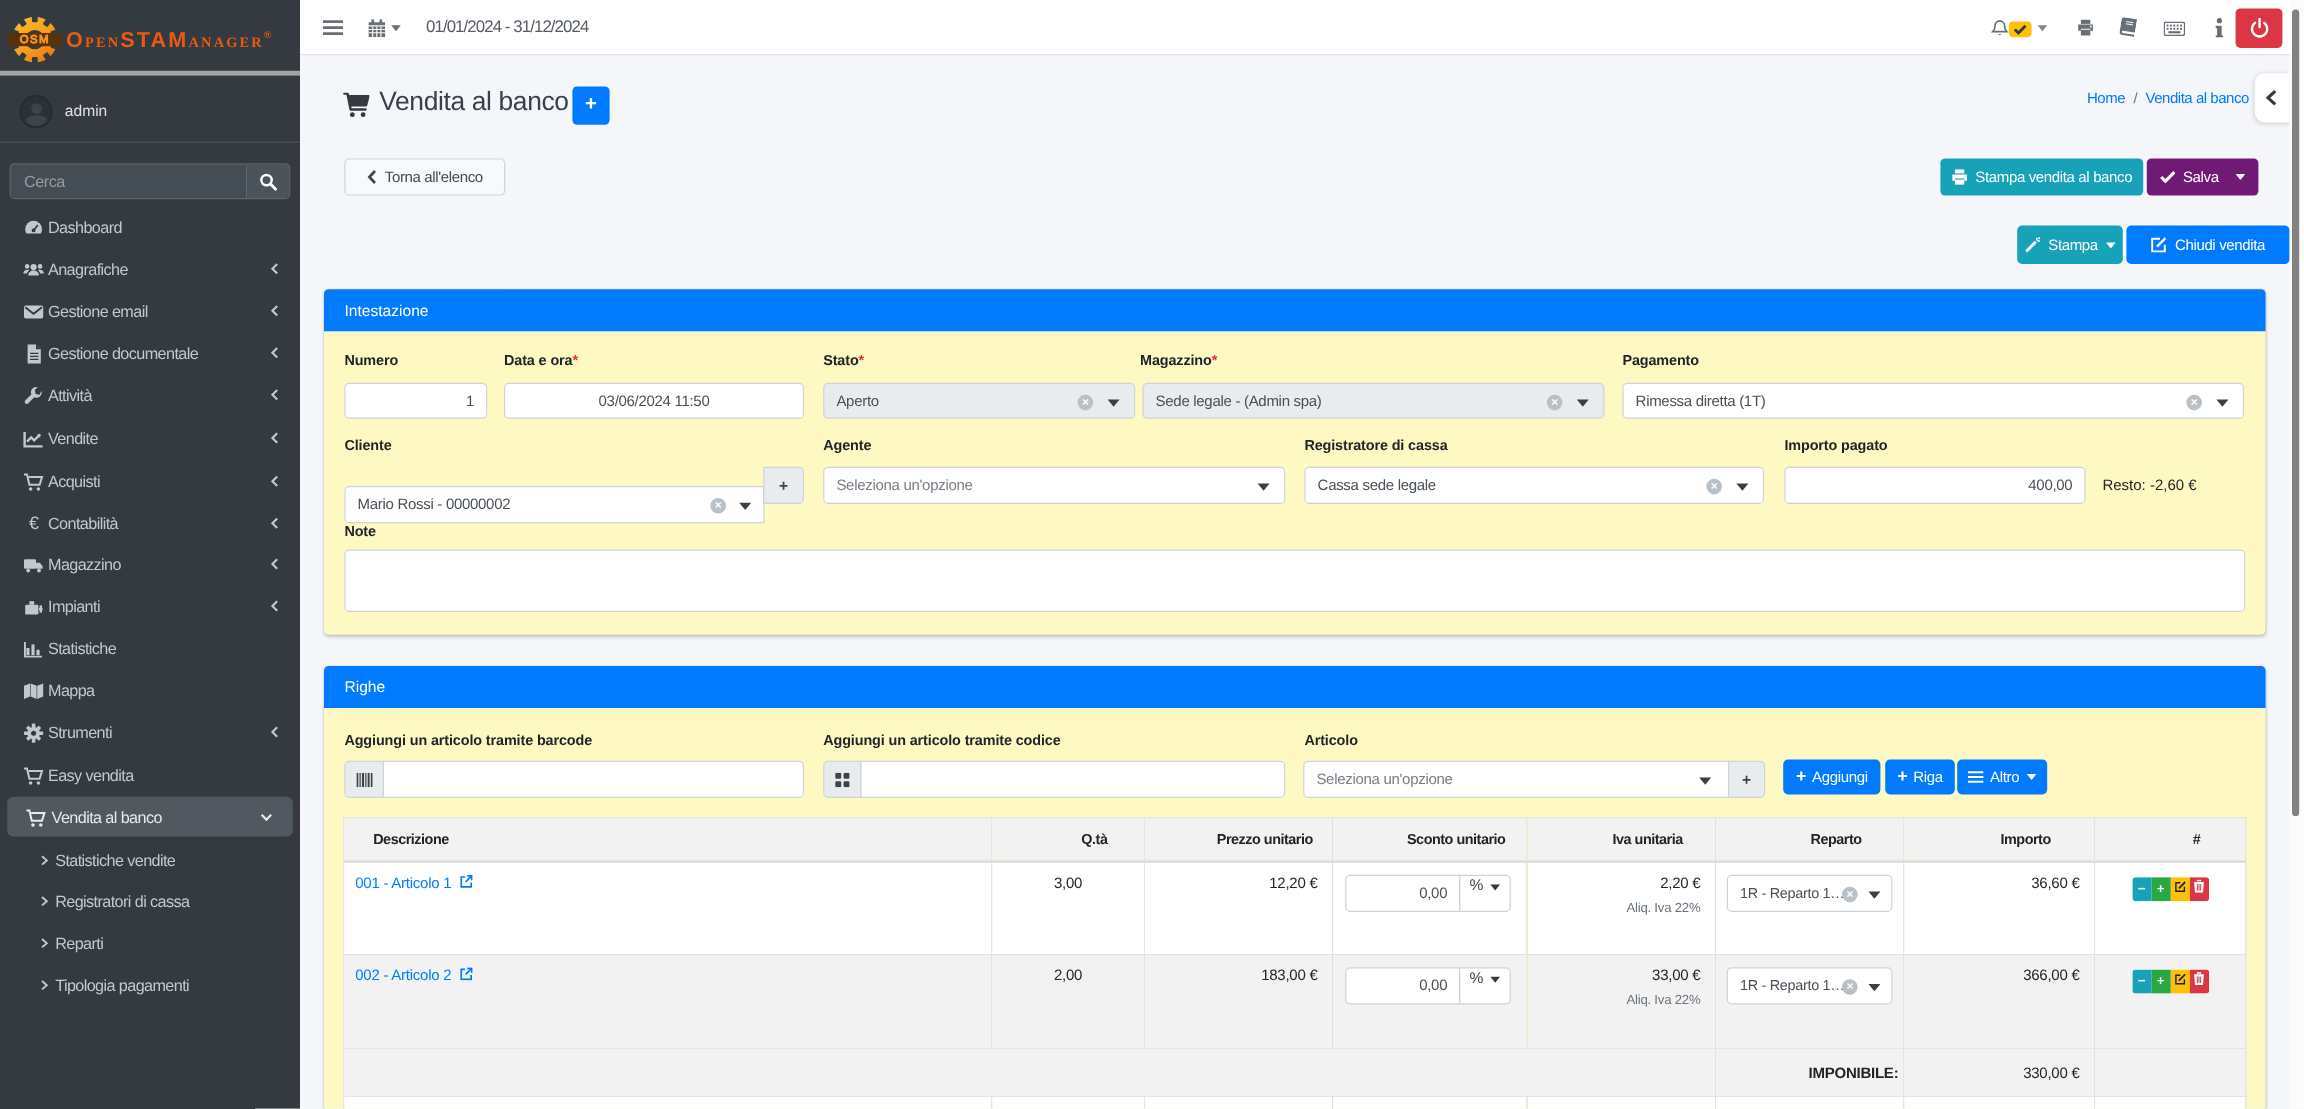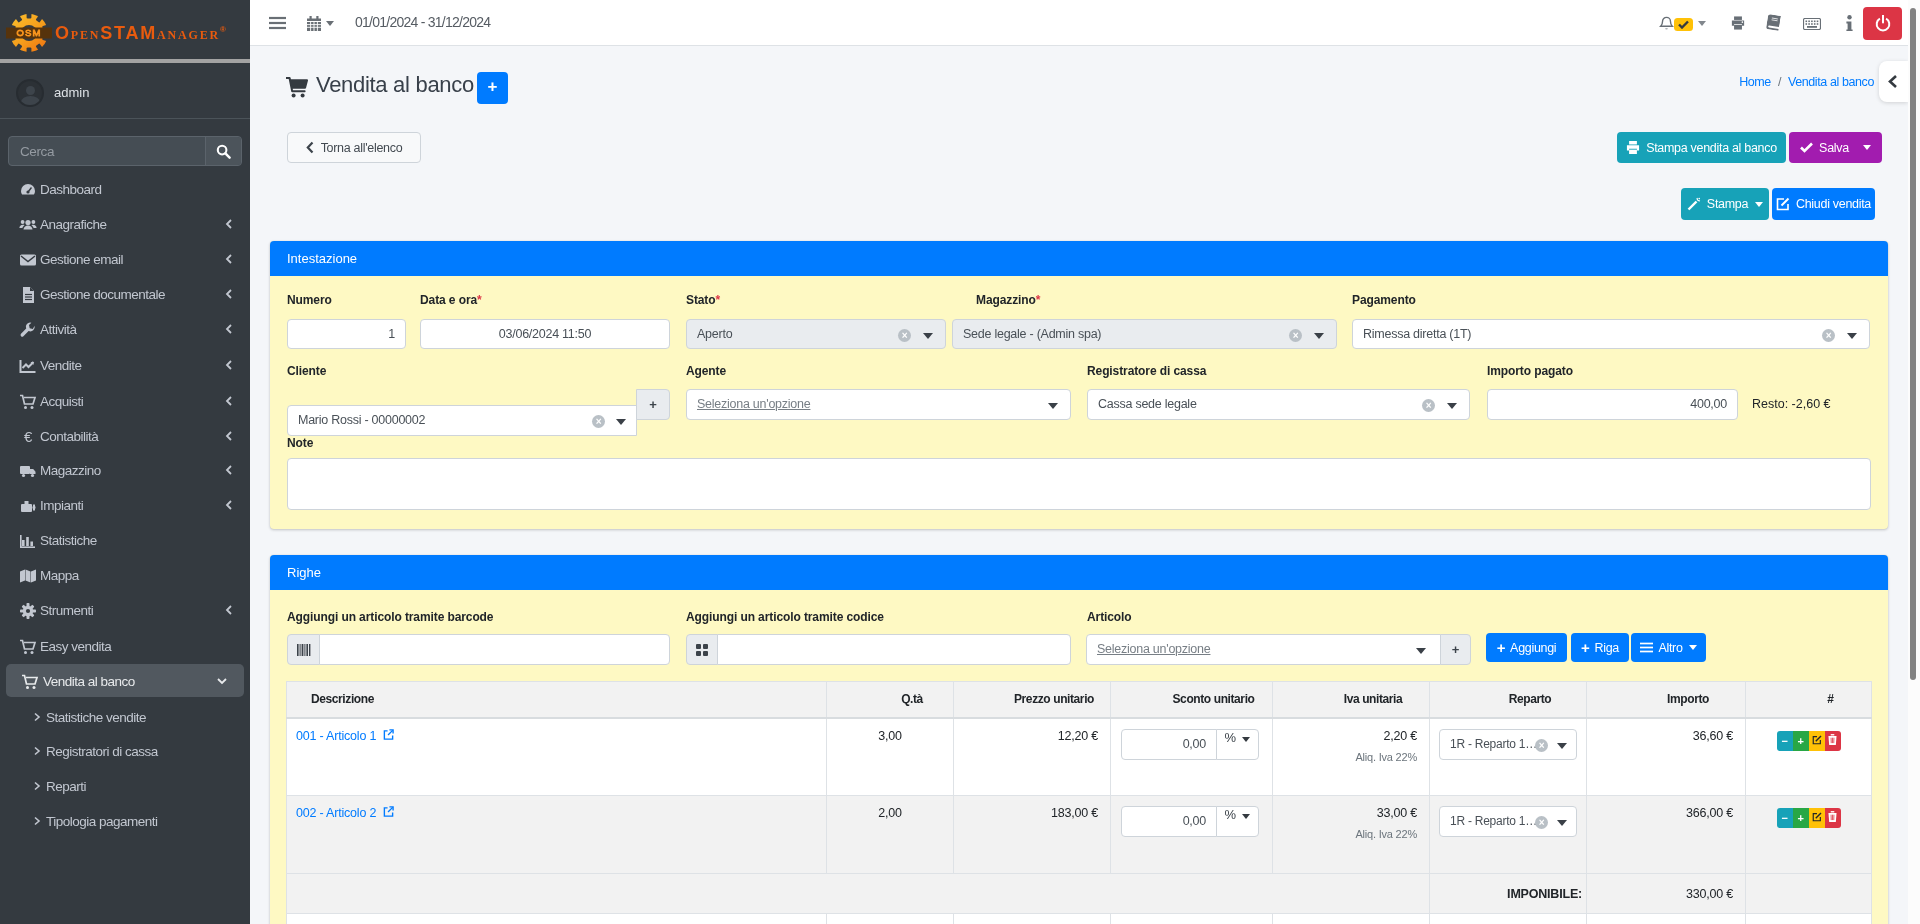--- a/index.html
+++ b/index.html
@@ -38,39 +38,39 @@
 #content { position:absolute; left:250px; top:46px; width:1670px; height:878px; background:#f4f6f9; overflow:hidden; }
 #content > * { position:absolute; }
 h1.title { position:absolute; font-size:22px; letter-spacing:-0.3px; font-weight:400; color:#38404a; }
 #plusbtn { position:absolute; left:477px; top:72px; width:31px; height:32px; background:#007bff; border-radius:4px; color:#fff; text-align:center; line-height:30px; font-size:17px; font-weight:bold; }
 #breadcrumb { position:absolute; top:29px; right:46px; font-size:12.5px; letter-spacing:-0.4px; color:#007bff; white-space:nowrap; }
 #breadcrumb .sep { color:#6c757d; padding:0 7px; }
 #collapsetab { position:absolute; left:1879px; top:61px; width:29px; height:41px; background:#fff; border-radius:8px 0 0 8px; box-shadow:0 1px 4px rgba(0,0,0,.15); z-index:6; }
 
 .btn { position:absolute; border-radius:4px; font-size:12.5px; letter-spacing:-0.3px; color:#fff; display:flex; align-items:center; justify-content:center; white-space:nowrap; }
 .btn-teal { background:#17a2b8; }
-.btn-green { background:#a21caf; }
+.btn-green { background:#701a75; }
 .btn-blue { background:#007bff; }
 .btn-light { background:#f8f9fa; border:1px solid #ced4da; color:#434a51; }
 .btn svg { margin-right:6px; }
 .caret { display:inline-block; width:0; height:0; border-left:4px solid transparent; border-right:4px solid transparent; border-top:5px solid currentColor; }
 
 
 .card { position:absolute; left:20px; width:1618px; background:#fef9c3; border-radius:4px; box-shadow:0 0 1px rgba(0,0,0,.125),0 1px 3px rgba(0,0,0,.2); }
 .card > * { position:absolute; }
 .card .card-header { position:relative; }
 .card-header { height:35px; background:#007bff; border-radius:4px 4px 0 0; color:#fff; font-size:13px; line-height:35px; padding-left:17px; }
 
 label.flbl { position:absolute; font-size:12px; letter-spacing:-0.1px; font-weight:bold; color:#212529; white-space:nowrap; }
 label.flbl .req { color:#dc3545; }
 .fc { position:absolute; height:31px; border:1px solid #ced4da; border-radius:4px; background:#fff; font-size:12.5px; letter-spacing:-0.25px; color:#495057; line-height:29px; padding:0 10px; white-space:nowrap; overflow:hidden; }
 .fc.dis { background:#e9ecef; }
 .fc.ta-r { text-align:right; }
 .fc.ta-c { text-align:center; }
-.fc .ph { color:#777e85;text-decoration:underline; }
+.fc .ph { color:#777e85; }
 .sel-x { position:absolute; top:9px; width:13px; height:13px; border-radius:50%; background:#b9c0c6; color:#fff; font-size:10px; line-height:13px; text-align:center; font-weight:bold; }
 .sel-c { position:absolute; top:13px; width:0; height:0; border-left:5px solid transparent; border-right:5px solid transparent; border-top:6px solid #3a4047; }
 .igt { position:absolute; height:31px; background:#e9ecef; border:1px solid #ced4da; font-size:13px; color:#3c434a; text-align:center; }
 
 
 #tbl { border-collapse:collapse; table-layout:fixed; font-size:12.5px; letter-spacing:-0.2px; color:#212529; }
 #tbl th, #tbl td { border:1px solid #dee2e6; vertical-align:top; padding:0; position:relative; }
 #tbl thead th { height:36px; background:#f2f2f2; font-size:12px; letter-spacing:-0.4px; font-weight:bold; text-align:center; vertical-align:middle; border-bottom:2px solid #d8dcdf;padding-left:44px; }
 #tbl .r1 td { height:78px; background:#fff; }
 #tbl .r2 td { height:78px; background:#f2f2f2; }
@@ -438,39 +438,39 @@
   </div>
   <div class="btn btn-teal" style="left:1431px;top:142px;width:88px;height:32px;">
     <svg width="14" height="14" viewBox="0 0 14 14">
         <line x1="1.5" y1="12.5" x2="9.5" y2="4.5" stroke="#fff" stroke-width="2.4"></line>
         <line x1="10" y1="1" x2="10.6" y2="3.4" stroke="#fff" stroke-width="1.2"></line>
         <line x1="13" y1="4" x2="10.6" y2="3.4" stroke="#fff" stroke-width="1.2"></line>
         <circle cx="12.2" cy="1.6" r="0.8" fill="#fff"></circle>
       </svg>
     Stampa <span class="caret" style="margin-left:7px;"></span>
   </div>
-  <div class="btn btn-blue" style="left:1522px;top:142px;width:103px;height:32px;">
+  <div class="btn btn-blue" style="left:1522px;top:142px;width:136px;height:32px;">
     <svg width="14" height="14" viewBox="0 0 14 14">
         <path d="M12 7v5.5H1.5V2H8" fill="none" stroke="#fff" stroke-width="1.6"></path>
         <line x1="5.5" y1="8.5" x2="12.5" y2="1.5" stroke="#fff" stroke-width="2"></line>
       </svg>
     Chiudi vendita
   </div>
 
   <div class="card" style="top:195px;height:288px;">
     <div class="card-header">Intestazione</div>
     <label class="flbl" style="left:17px;top:52px;">Numero</label>
     <div class="fc ta-r" style="left:17px;top:78px;width:119px;height:30px;">1</div>
     <label class="flbl" style="left:150px;top:52px;">Data e ora<span class="req">*</span></label>
     <div class="fc ta-c" style="left:150px;top:78px;width:250px;height:30px;">03/06/2024 11:50</div>
     <label class="flbl" style="left:416px;top:52px;">Stato<span class="req">*</span></label>
     <div class="fc dis" style="left:416px;top:78px;width:260px;height:30px;">Aperto
       <span class="sel-x" style="right:34px;">×</span><span class="sel-c" style="right:12px;"></span>
     </div>
-    <label class="flbl" style="left:706px;top:52px;">Magazzino<span class="req">*</span></label>
+    <label class="flbl" style="left:680px;top:52px;">Magazzino<span class="req">*</span></label>
     <div class="fc dis" style="left:682px;top:78px;width:385px;height:30px;">Sede legale - (Admin spa)
       <span class="sel-x" style="right:34px;">×</span><span class="sel-c" style="right:12px;"></span>
     </div>
     <label class="flbl" style="left:1082px;top:52px;">Pagamento</label>
     <div class="fc" style="left:1082px;top:78px;width:518px;height:30px;">Rimessa diretta (1T)
       <span class="sel-x" style="right:34px;">×</span><span class="sel-c" style="right:12px;"></span>
     </div>
 
     <label class="flbl" style="left:17px;top:123px;">Cliente</label>
     <div class="fc" style="left:17px;top:164px;width:350px;border-radius:4px 0 0 4px;">Mario Rossi - 00000002

